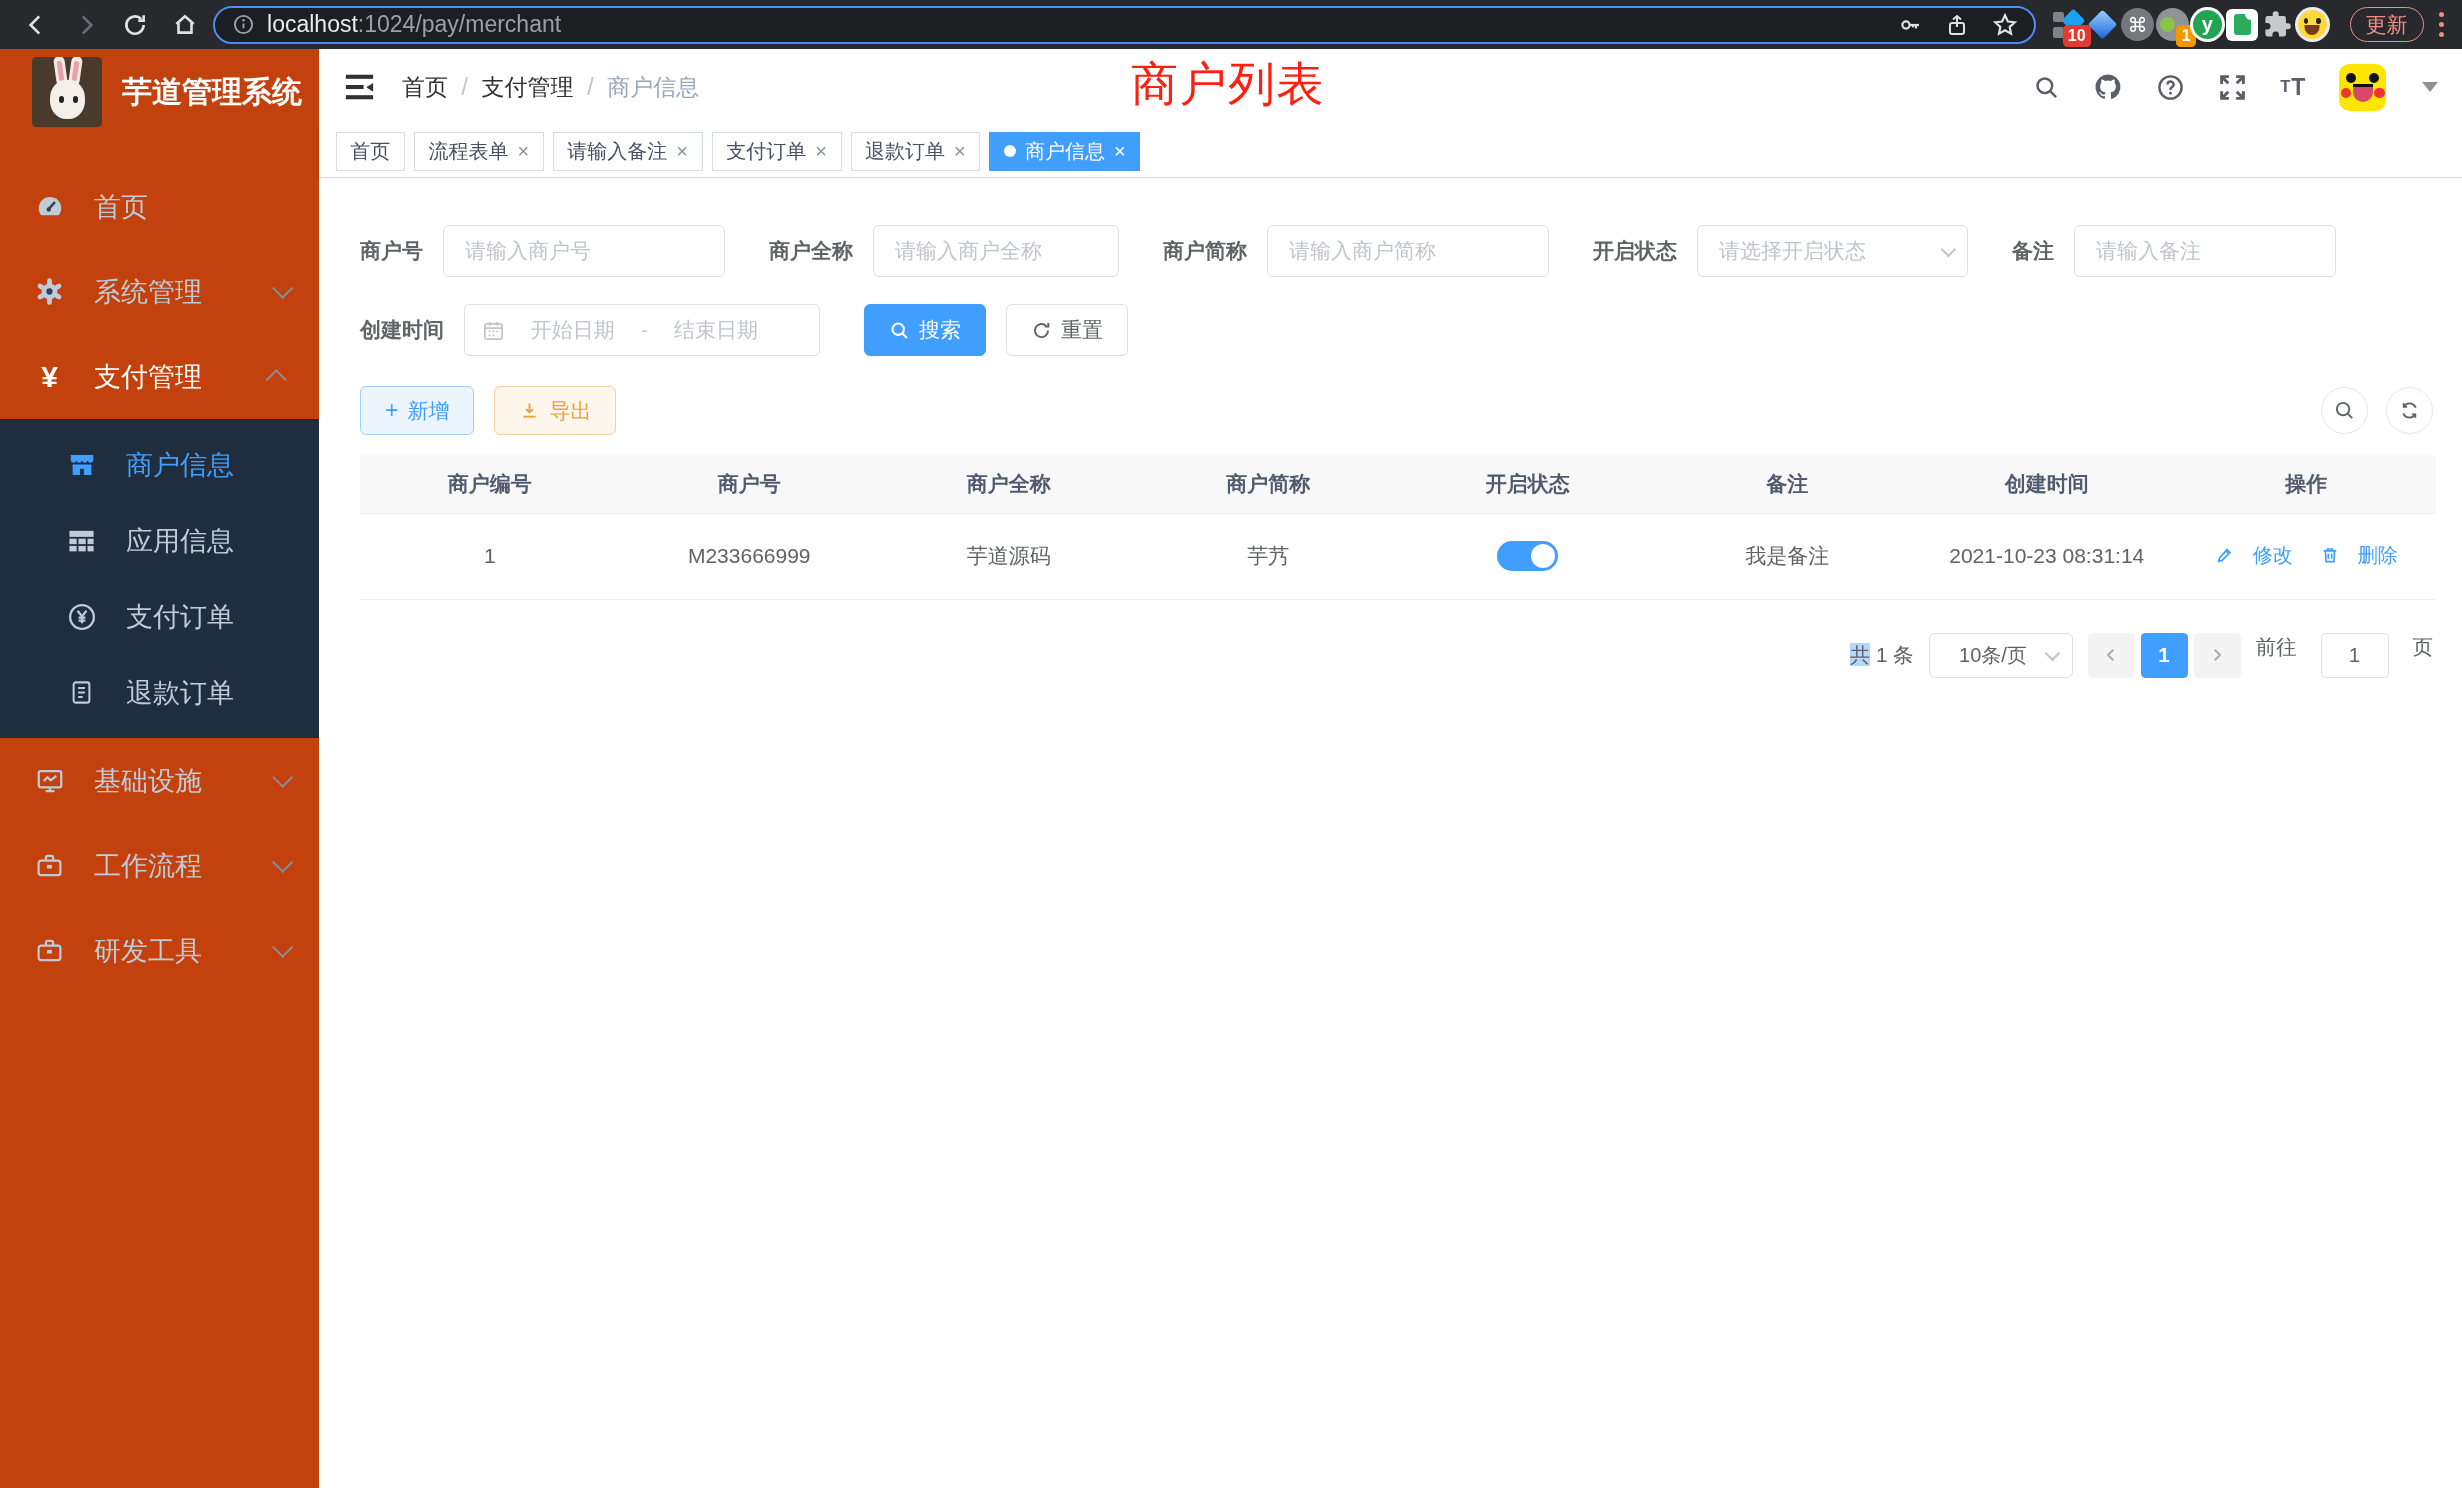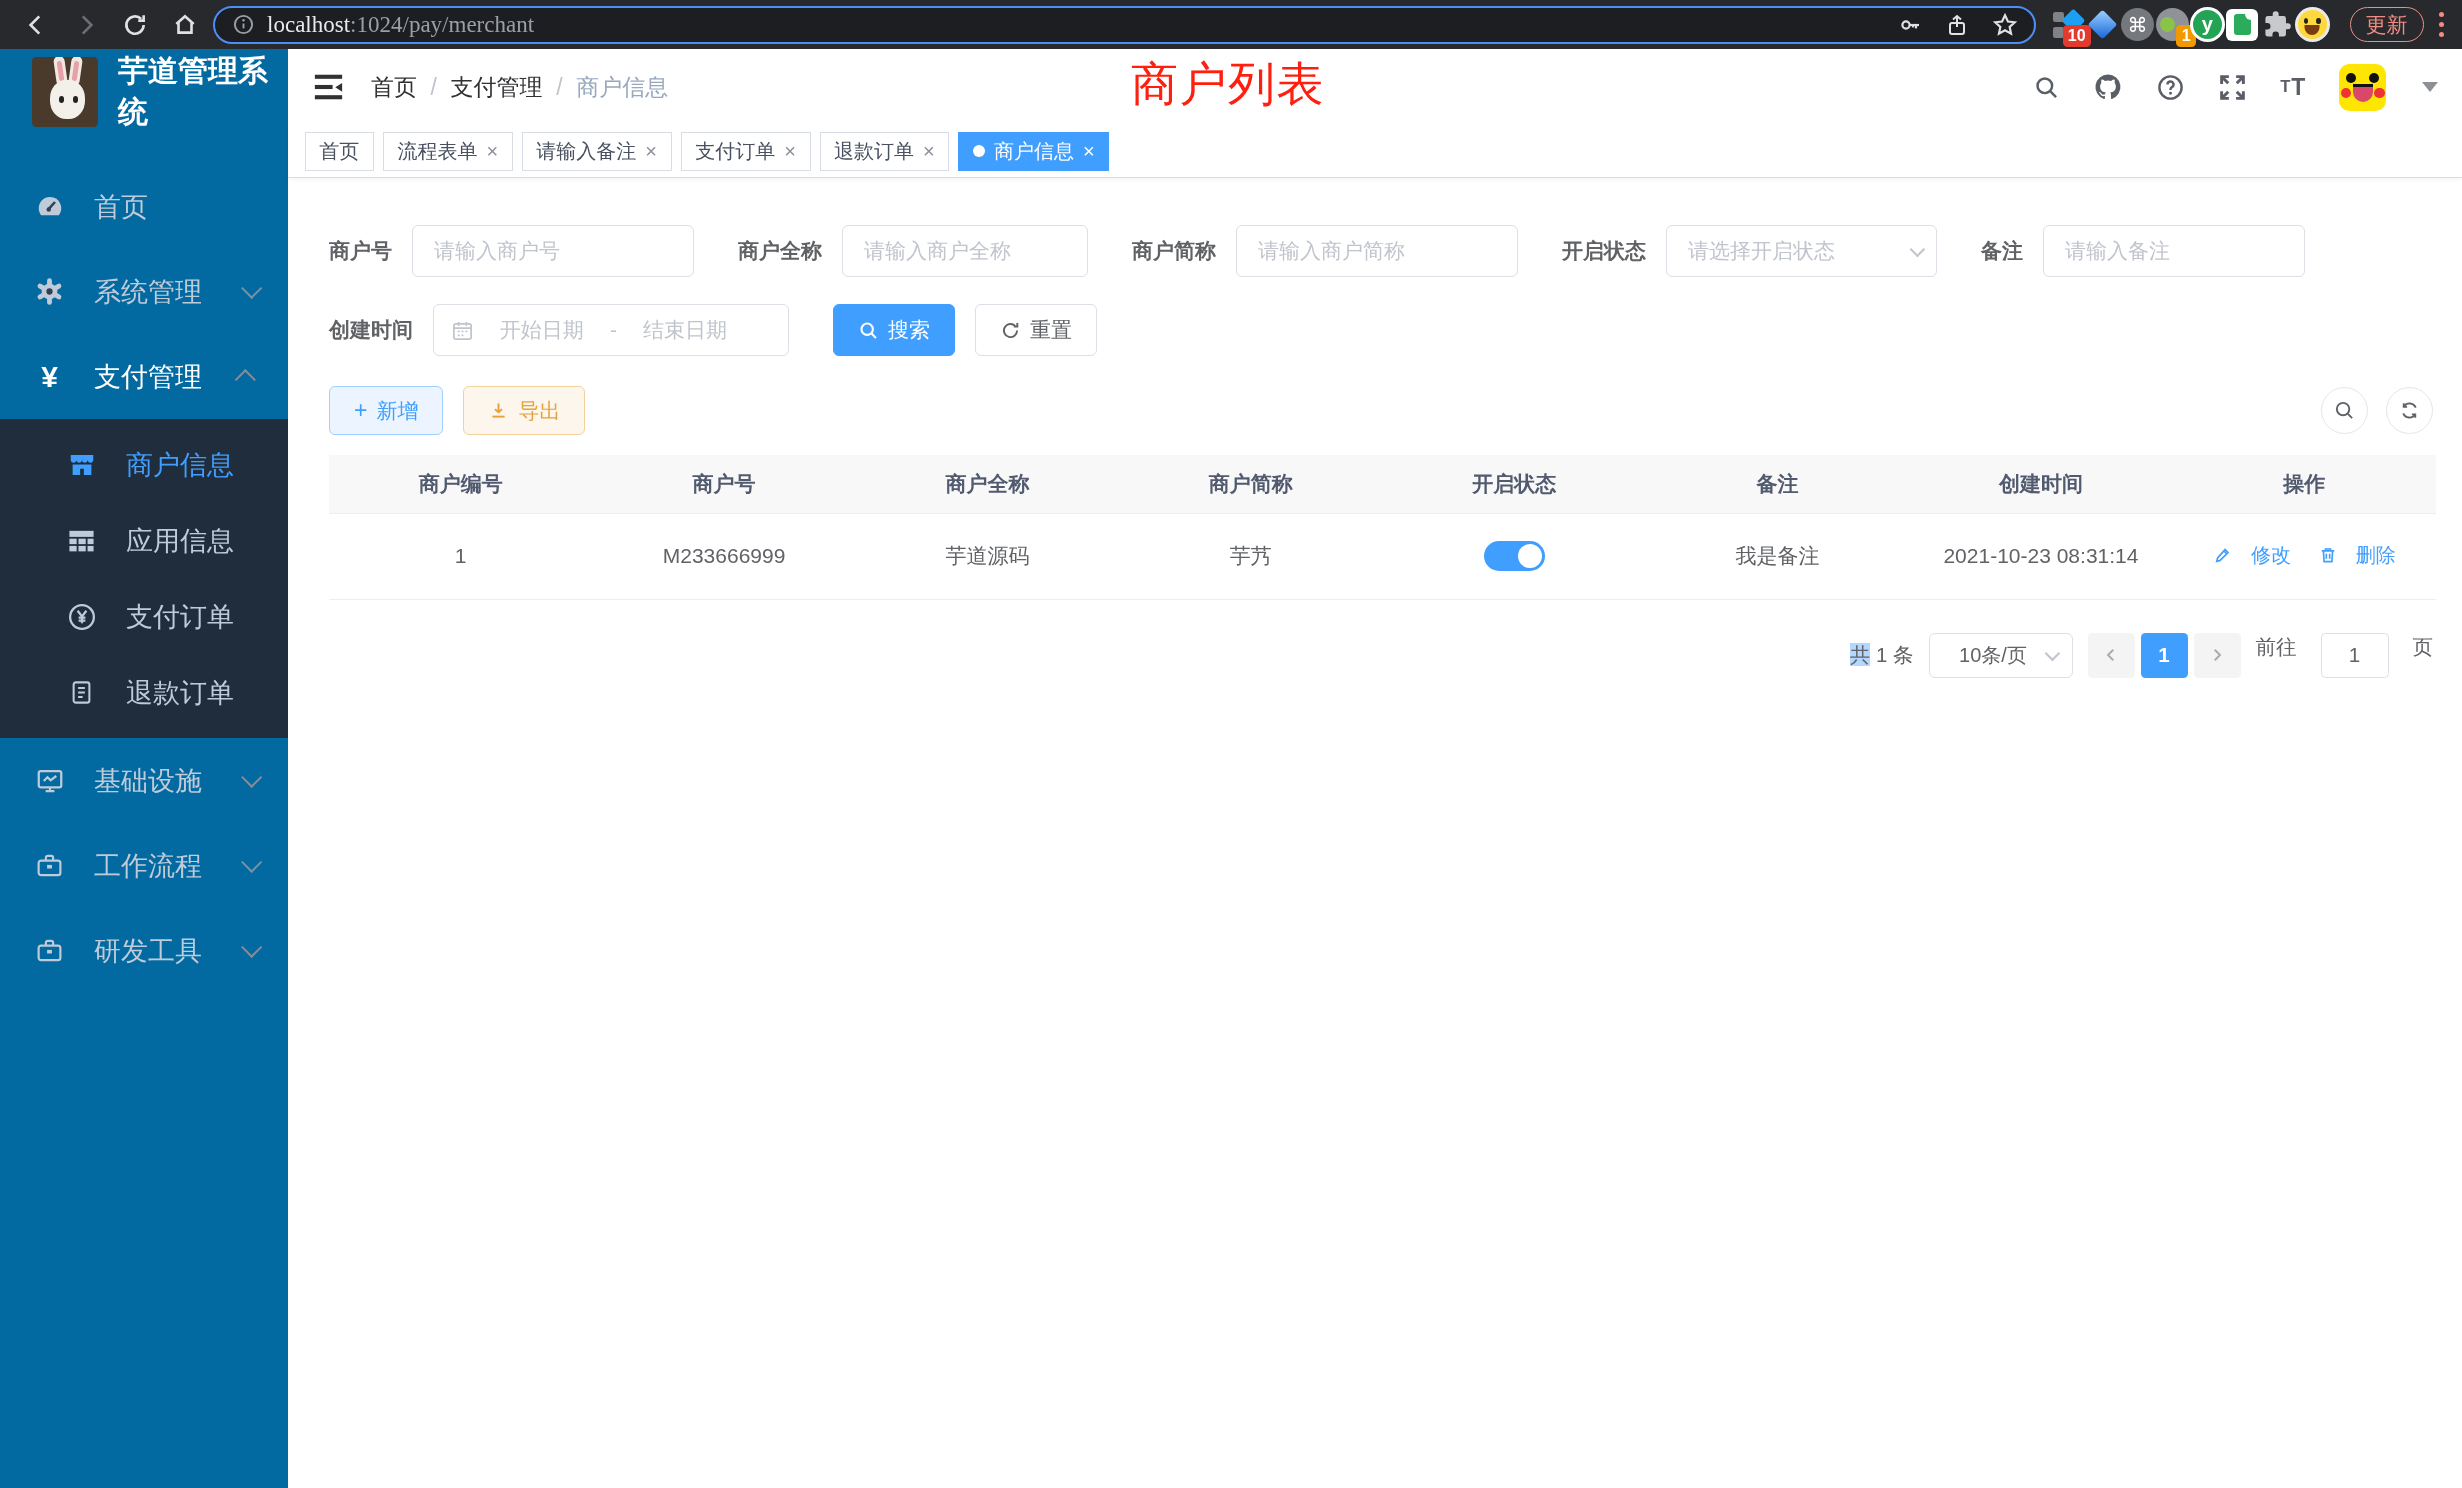--- a/index.html
+++ b/index.html
@@ -7,41 +7,41 @@
     font-family:"Liberation Sans","DejaVu Sans",sans-serif; }
 
   
   .browser { height:49px; background:#28292d; display:flex; align-items:center;
     padding:0 15px; gap:7.6px; position:relative; z-index:50;}
   .nav-ico { width:42px; height:42px; display:flex; align-items:center; justify-content:center;
     color:#dfe1e5; font-size:26px; flex:0 0 auto; }
   .nav-ico.disabled { color:#6b6e73; }
   .urlbar { flex:1; height:38px; background:#1d1e21; border:2.3px solid #4d8df6;
     border-radius:21px; display:flex; align-items:center; padding:0 16.7px; gap:12px; min-width:0;}
-  .url-text { font-size:23px; color:#e8eaed; white-space:nowrap; overflow:hidden;font-family:Liberation Serif, serif;}
+  .url-text { font-size:23px; color:#e8eaed; white-space:nowrap; overflow:hidden;}
   .url-text .path { color:#9aa0a6; }
   .urlbar .right { margin-left:auto; display:flex; gap:23px; align-items:center; color:#dfe1e5;}
   .exts { display:flex; align-items:flex-end; gap:0; padding:0 6px;}
   .ext { width:35px; height:35px; position:relative; display:flex; align-items:center; justify-content:center; flex:0 0 auto;}
   .badge { position:absolute; bottom:-4.5px; right:-6px; background:#e23b2e; color:#fff;
     font-size:16px; line-height:1; padding:3px 5.3px; border-radius:4.5px; font-weight:700;}
   .badge.orange { background:#f29900; }
   .gcircle { width:33px; height:33px; border-radius:50%; display:flex; align-items:center; justify-content:center;}
   .diamond { width:21px; height:21px; transform:rotate(45deg); border-radius:3px;
     background:linear-gradient(135deg,#9fd1ff,#1565d8); }
   .update-btn { height:35px; border:1.5px solid #ec8f88; border-radius:18px; color:#f28b82;
     font-size:21px; display:flex; align-items:center; padding:0 15px; margin-left:6px;}
   .dots { display:flex; flex-direction:column; gap:4.5px; margin:0 3px 0 7.6px;}
   .dots i { width:5.3px; height:5.3px; border-radius:50%; background:#f28b82; }
 
   
   .app { position:absolute; top:49px; left:0; right:0; bottom:0; display:flex; }
 
   
-  .sidebar { width:288px; background:#0369a1; color:#bfcbd9; flex:0 0 auto; }
+  .sidebar { width:319px; background:#c2410c; color:#bfcbd9; flex:0 0 auto; }
   .logo { height:86px; display:flex; align-items:center; gap:20px; padding-left:32px; }
   .bunny { width:70px; height:70px; border-radius:4.5px; background:#4a3a2c; position:relative; overflow:hidden;}
   .bunny .head { position:absolute; left:18px; top:23px; width:35px; height:39px; background:#f3f0ea; border-radius:46%;}
   .bunny .ear { position:absolute; width:10.6px; height:30px; background:#efe9e2; border-radius:6px; top:-1.5px;}
   .bunny .ear.l { left:23px; transform:rotate(-8deg);}
   .bunny .ear.r { left:38px; transform:rotate(8deg);}
   .bunny .ear i { position:absolute; left:3px; top:4.5px; width:4.5px; height:20px; background:#e8a0a8; border-radius:3px; display:block;}
   .bunny .eye { position:absolute; width:5.3px; height:6.8px; background:#222; border-radius:50%; top:39px;}
   .bunny .eye.l { left:27px;} .bunny .eye.r { left:41px;}
   .logo-title { color:#fff; font-size:30px; font-weight:700; }

